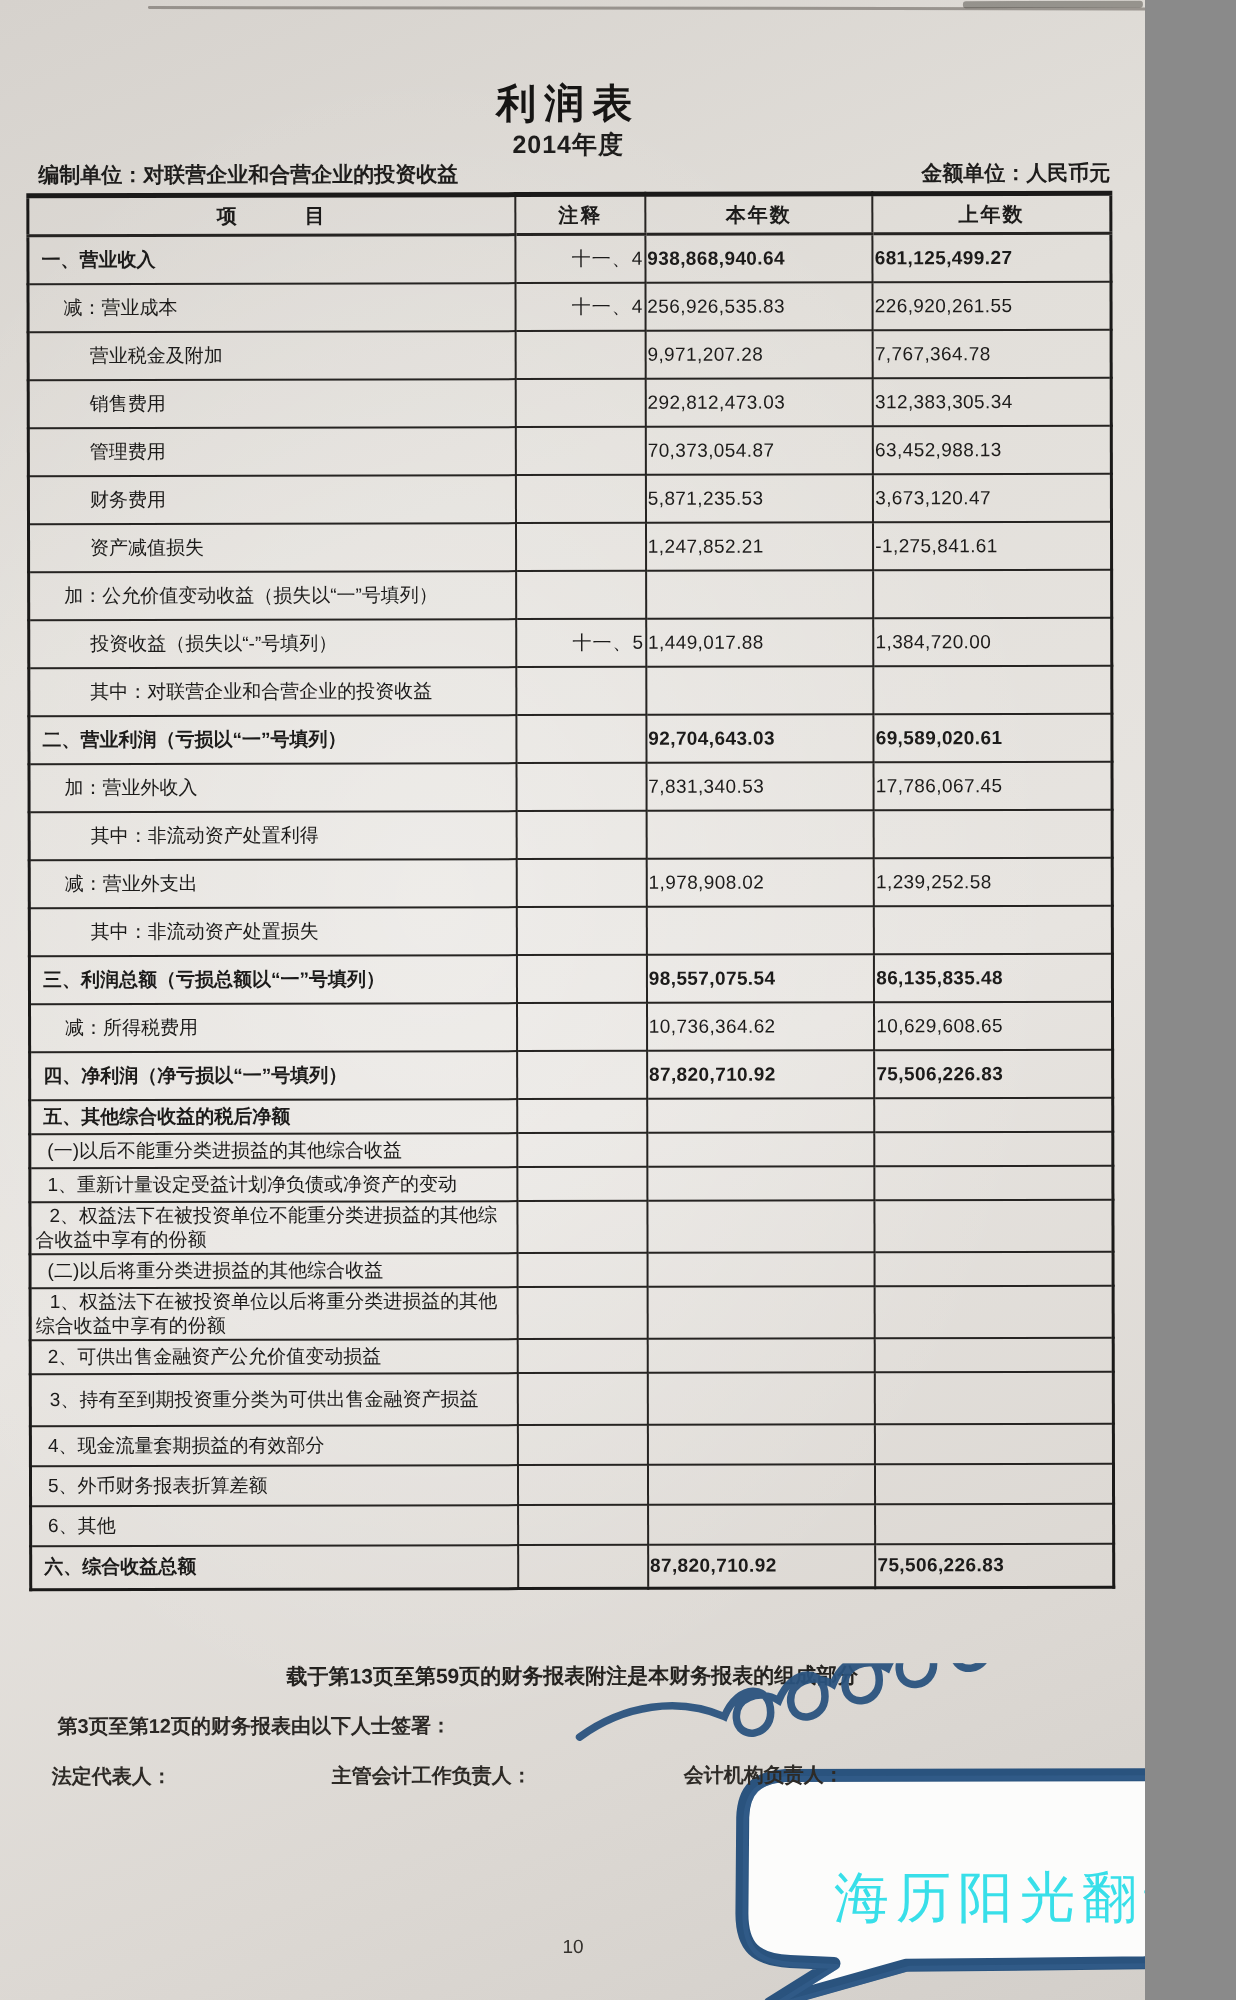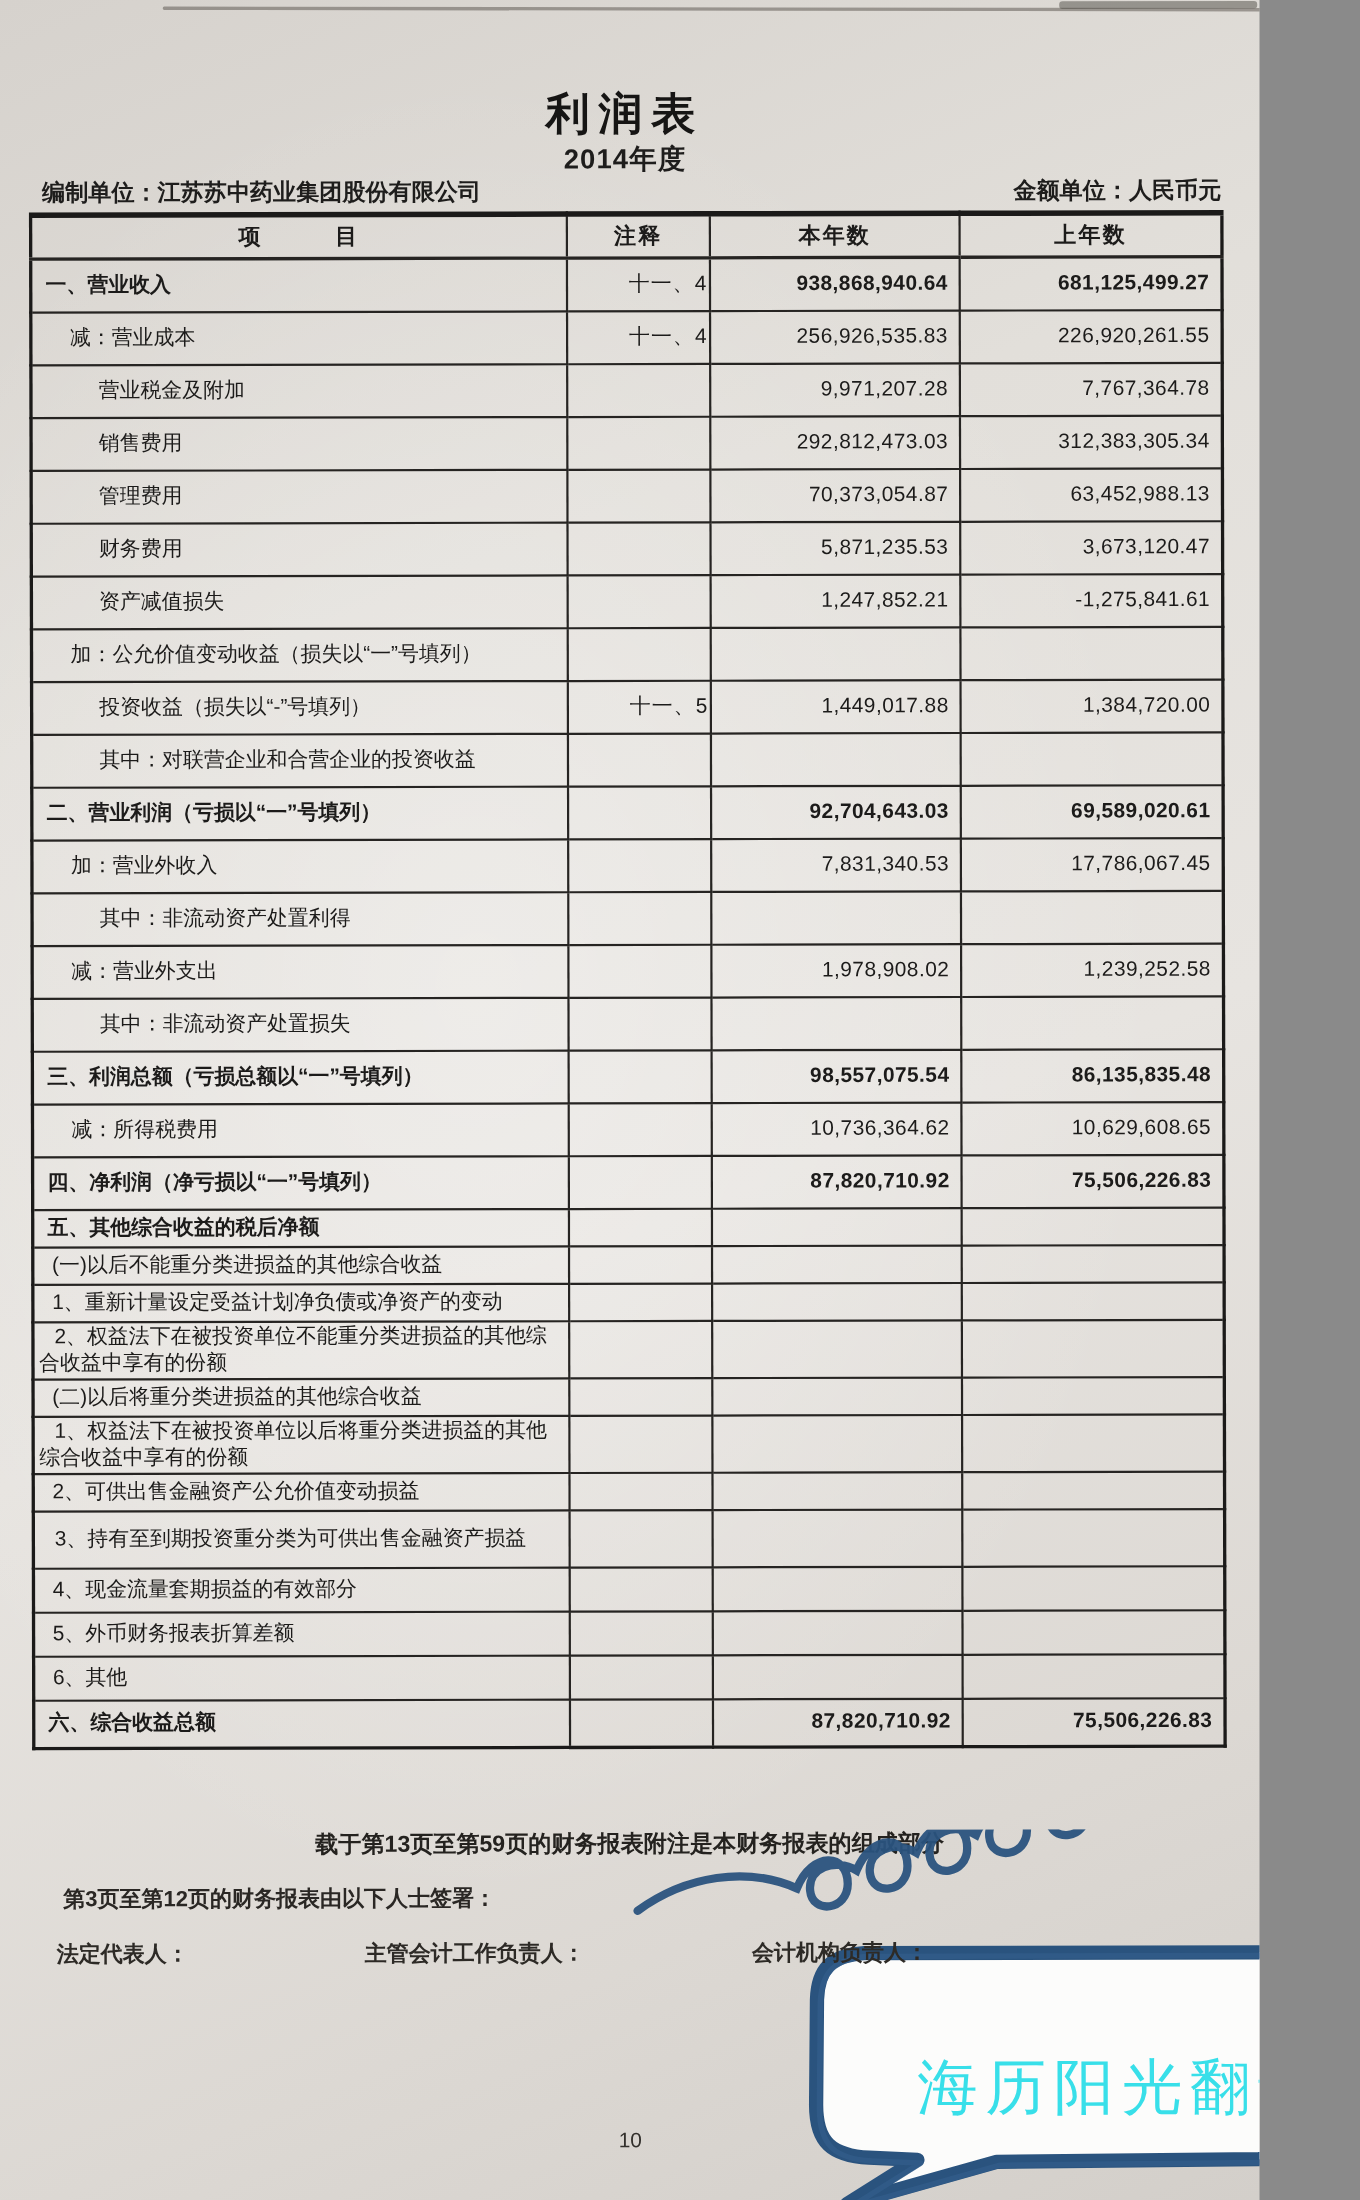--- a/index.html
+++ b/index.html
@@ -36,21 +36,21 @@
   tr.w{height:52px;}
   tr.m{height:40px;}
   tr.t{height:44px;}
   td.item{text-align:left;}
   td.l0{padding-left:12px;}
   td.l05{padding-left:16px;}
   td.l1{padding-left:34px;}
   td.l2{padding-left:60px;}
   td.hang{padding-left:4px;text-indent:14px;line-height:1.3;}
   td.note{text-align:right;letter-spacing:1px;}
-  td.num{text-align:right;padding-right:10px;letter-spacing:.4px;font-variant-numeric:tabular-nums;border-radius:11px;}
+  td.num{text-align:left;padding-right:10px;letter-spacing:.4px;font-variant-numeric:tabular-nums;border-radius:11px;}
   .b{font-weight:700;}
   tr .sm{font-size:18px;}
 
   .footnote{position:absolute;top:1662px;left:28px;width:1086px;text-align:center;font-size:21px;font-weight:700;color:#24221f;}
   .signedline{position:absolute;top:1712px;left:56px;font-size:20px;font-weight:700;color:#2a2724;}
   .sig{position:absolute;top:1762px;font-size:20px;font-weight:700;color:#2d2a26;z-index:5;}
   .sig.s1{left:50px;}
   .sig.s2{left:330px;}
   .sig.s3{left:682px;}
   .pagenum{position:absolute;top:1936px;left:28px;width:1086px;text-align:center;font-size:19px;color:#33302c;}
@@ -67,21 +67,21 @@
 
 <div class="photo">
   <div class="content">
     <div class="edge-top"></div>
     <div class="edge-top-right"></div>
 
     <div class="title">利润表</div>
     <div class="subtitle">2014年度</div>
 
     <div class="meta">
-      <span>编制单位：江苏苏中药业集团股份有限公司</span>
+      <span>编制单位：对联营企业和合营企业的投资收益</span>
       <span>金额单位：人民币元</span>
     </div>
 
     <table class="fin">
       <colgroup>
           <col style="width:45%">
           <col style="width:12%">
           <col style="width:21%">
           <col style="width:22%">
         </colgroup>

